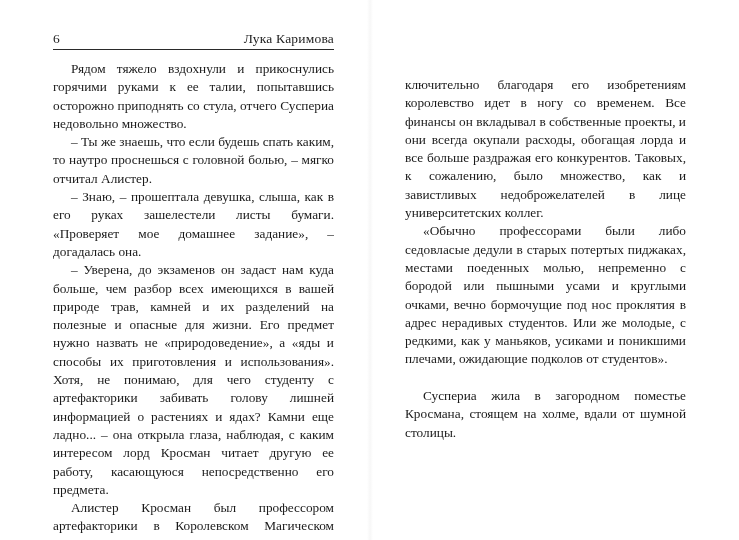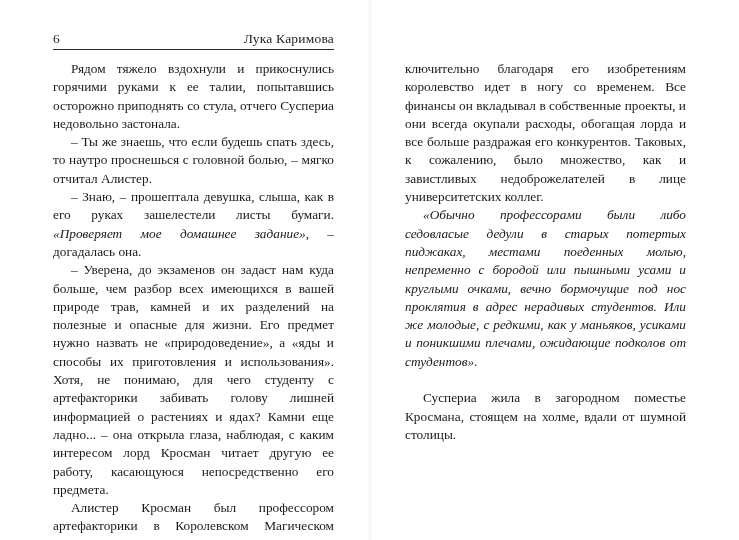--- a/index.html
+++ b/index.html
@@ -28,41 +28,41 @@
     .running-head .title { letter-spacing: 0.2px; font-family: Liberation Serif, serif; }
 
     .body-text {
       position: absolute; top: 60px; left: 0; right: 0;
       font-size: 13.3px; line-height: 18.3px;
       text-align: justify;
       hyphens: manual;
       color: #1a1a1a;
     }
     .body-text p { text-indent: 18px; }
-    .body-text p.noindent { text-indent: 0; }
+    .body-text p.noindent { text-indent: 0; margin-top: 16px; }
     .body-text p.gap-before { margin-top: 18.3px; }
-    .body-text .it { font-style: italic; }
+    .body-text .it { }
     .gutter-shadow {
       position: absolute; top: 0; bottom: 0; left: 367px; width: 6px;
       background: linear-gradient(90deg, #ffffff, #f7f7f7, #ffffff);
     }
   </style>
 </head>
 <body>
 
 <div class="spread">
 
   <div class="page left">
     <div class="running-head">
       <span class="folio">6</span>
       <span class="title">Лука Каримова</span>
     </div>
     <div class="body-text">
-      <p>Рядом тяжело вздохнули и прикоснулись горячими руками к ее талии, попытавшись осторожно приподнять со стула, отчего Суспериа недовольно застонала.</p>
-      <p>– Ты же знаешь, что если будешь спать здесь, то наутро проснешься с головной болью, – мягко отчитал Алистер.</p>
+      <p>Рядом тяжело вздохнули и прикоснулись горячими руками к ее талии, попытавшись осторожно приподнять со стула, отчего Суспериа недовольно множество.</p>
+      <p>– Ты же знаешь, что если будешь спать каким, то наутро проснешься с головной болью, – мягко отчитал Алистер.</p>
       <p><span>– Знаю, – прошептала девушка, слыша, как в его руках зашелестели листы бумаги. </span><span class="it">«Проверяет мое домашнее задание»</span><span>, – догадалась она.</span></p>
       <p>– Уверена, до экзаменов он задаст нам куда больше, чем разбор всех имеющихся в вашей природе трав, камней и их разделений на полезные и опасные для жизни. Его предмет нужно назвать не «природоведение», а «яды и способы их приготовления и использования». Хотя, не понимаю, для чего студенту с артефакторики забивать голову лишней информацией о растениях и ядах? Камни еще ладно... – она открыла глаза, наблюдая, с каким интересом лорд Кросман читает другую ее работу, касающуюся непосредственно его предмета.</p>
       <p>Алистер Кросман был профессором артефакторики в Королевском Магическом университете «Фафнир» (КМУ). Несколько лет назад ему предлагали стать ректором учебного заведения, но подобное назначение шло вразрез с планами лорда.</p>
 
     </div>
   </div>
 
   <div class="gutter-shadow"></div>
 
   <div class="page right">

